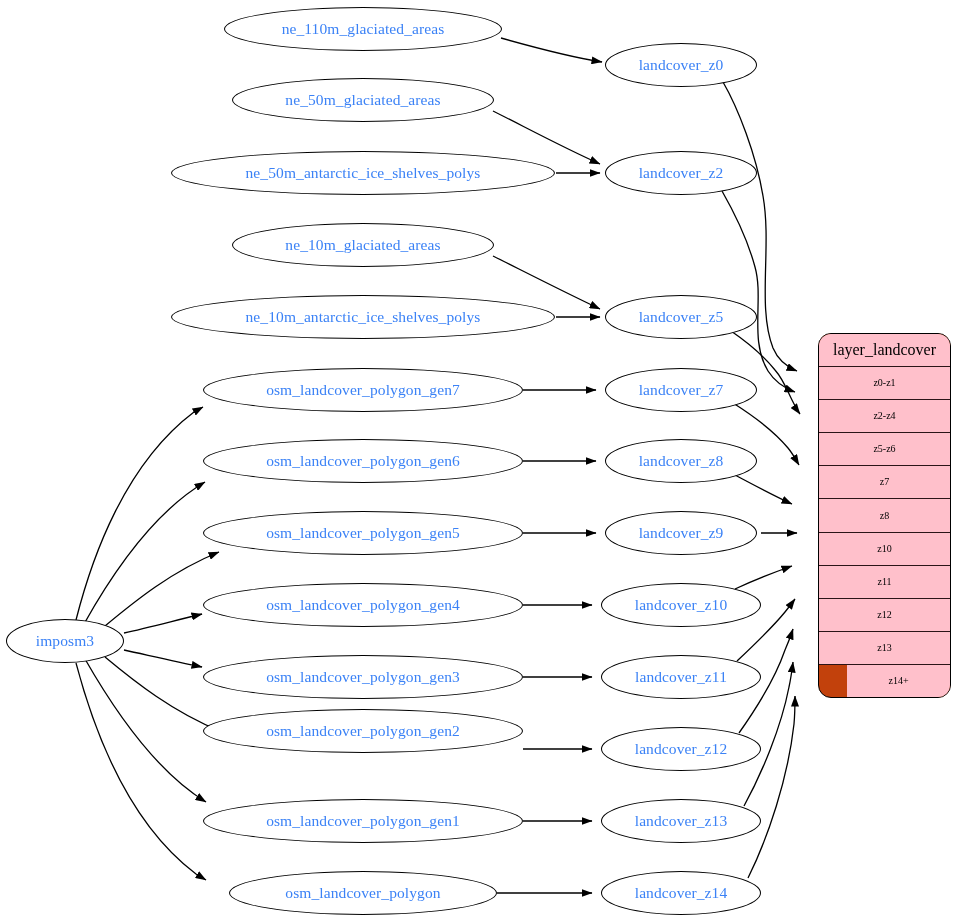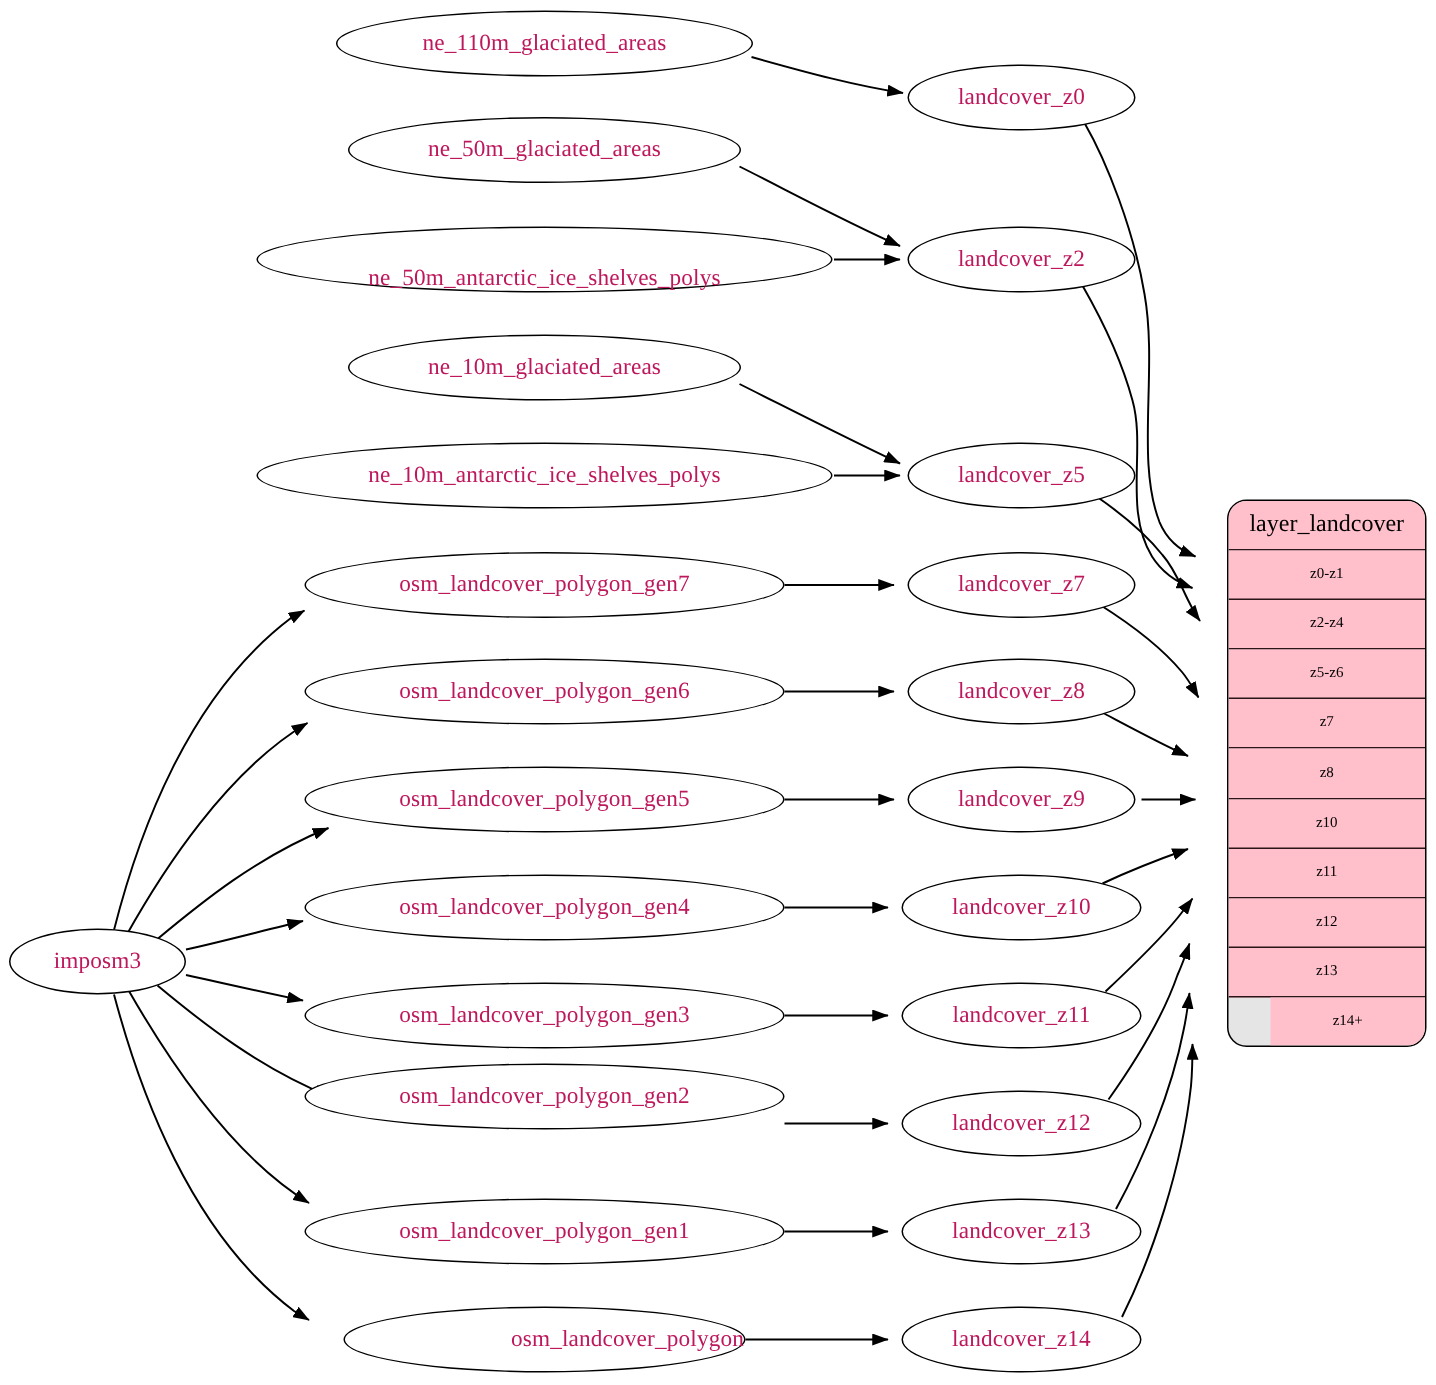--- a/index.html
+++ b/index.html
@@ -27,32 +27,32 @@
     position: absolute;
     box-sizing: border-box;
     border: 1.2px solid #000000;
     border-radius: 50%;
     background: #ffffff;
     display: flex;
     align-items: center;
     justify-content: center;
     white-space: nowrap;
     font-size: 15.5px;
-    color: #be185d;
+    color: #3b82f6;
     letter-spacing: 0.1px;
   }
   .node-label {
     display: block;
     line-height: 1;
     padding-bottom: 1px;
   }
   #layer-table {
     position: absolute;
     box-sizing: border-box;
-    background: #e5e5e5;
+    background: #c2410c;
     border: 1.4px solid #000000;
     border-radius: 13px;
     overflow: hidden;
     display: flex;
     flex-direction: column;
   }
   #layer-table .trow {
     box-sizing: border-box;
     flex: 1 1 0;
     display: flex;
@@ -126,21 +126,21 @@
   <div class="node" style="left:6px; top:619px; width:118px; height:44px;">
     <span class="node-label">imposm3</span>
   </div>
 
   <div class="node" style="left:224px; top:7px; width:278px; height:44px;">
     <span class="node-label">ne_110m_glaciated_areas</span>
   </div>
   <div class="node" style="left:232px; top:78px; width:262px; height:44px;">
     <span class="node-label">ne_50m_glaciated_areas</span>
   </div>
-  <div class="node" style="left:171px; top:151px; width:384px; height:44px;align-items:flex-end;">
+  <div class="node" style="left:171px; top:151px; width:384px; height:44px;">
     <span class="node-label">ne_50m_antarctic_ice_shelves_polys</span>
   </div>
   <div class="node" style="left:232px; top:223px; width:262px; height:44px;">
     <span class="node-label">ne_10m_glaciated_areas</span>
   </div>
   <div class="node" style="left:171px; top:295px; width:384px; height:44px;">
     <span class="node-label">ne_10m_antarctic_ice_shelves_polys</span>
   </div>
 
   <div class="node" style="left:203px; top:368px; width:320px; height:44px;">
@@ -157,21 +157,21 @@
   </div>
   <div class="node" style="left:203px; top:655px; width:320px; height:44px;">
     <span class="node-label">osm_landcover_polygon_gen3</span>
   </div>
   <div class="node" style="left:203px; top:709px; width:320px; height:44px;">
     <span class="node-label">osm_landcover_polygon_gen2</span>
   </div>
   <div class="node" style="left:203px; top:799px; width:320px; height:44px;">
     <span class="node-label">osm_landcover_polygon_gen1</span>
   </div>
-  <div class="node" style="left:229px; top:871px; width:268px; height:44px;justify-content:flex-end;">
+  <div class="node" style="left:229px; top:871px; width:268px; height:44px;">
     <span class="node-label">osm_landcover_polygon</span>
   </div>
 
   <div class="node" style="left:605px; top:43px; width:152px; height:44px;">
     <span class="node-label">landcover_z0</span>
   </div>
   <div class="node" style="left:605px; top:151px; width:152px; height:44px;">
     <span class="node-label">landcover_z2</span>
   </div>
   <div class="node" style="left:605px; top:295px; width:152px; height:44px;">

